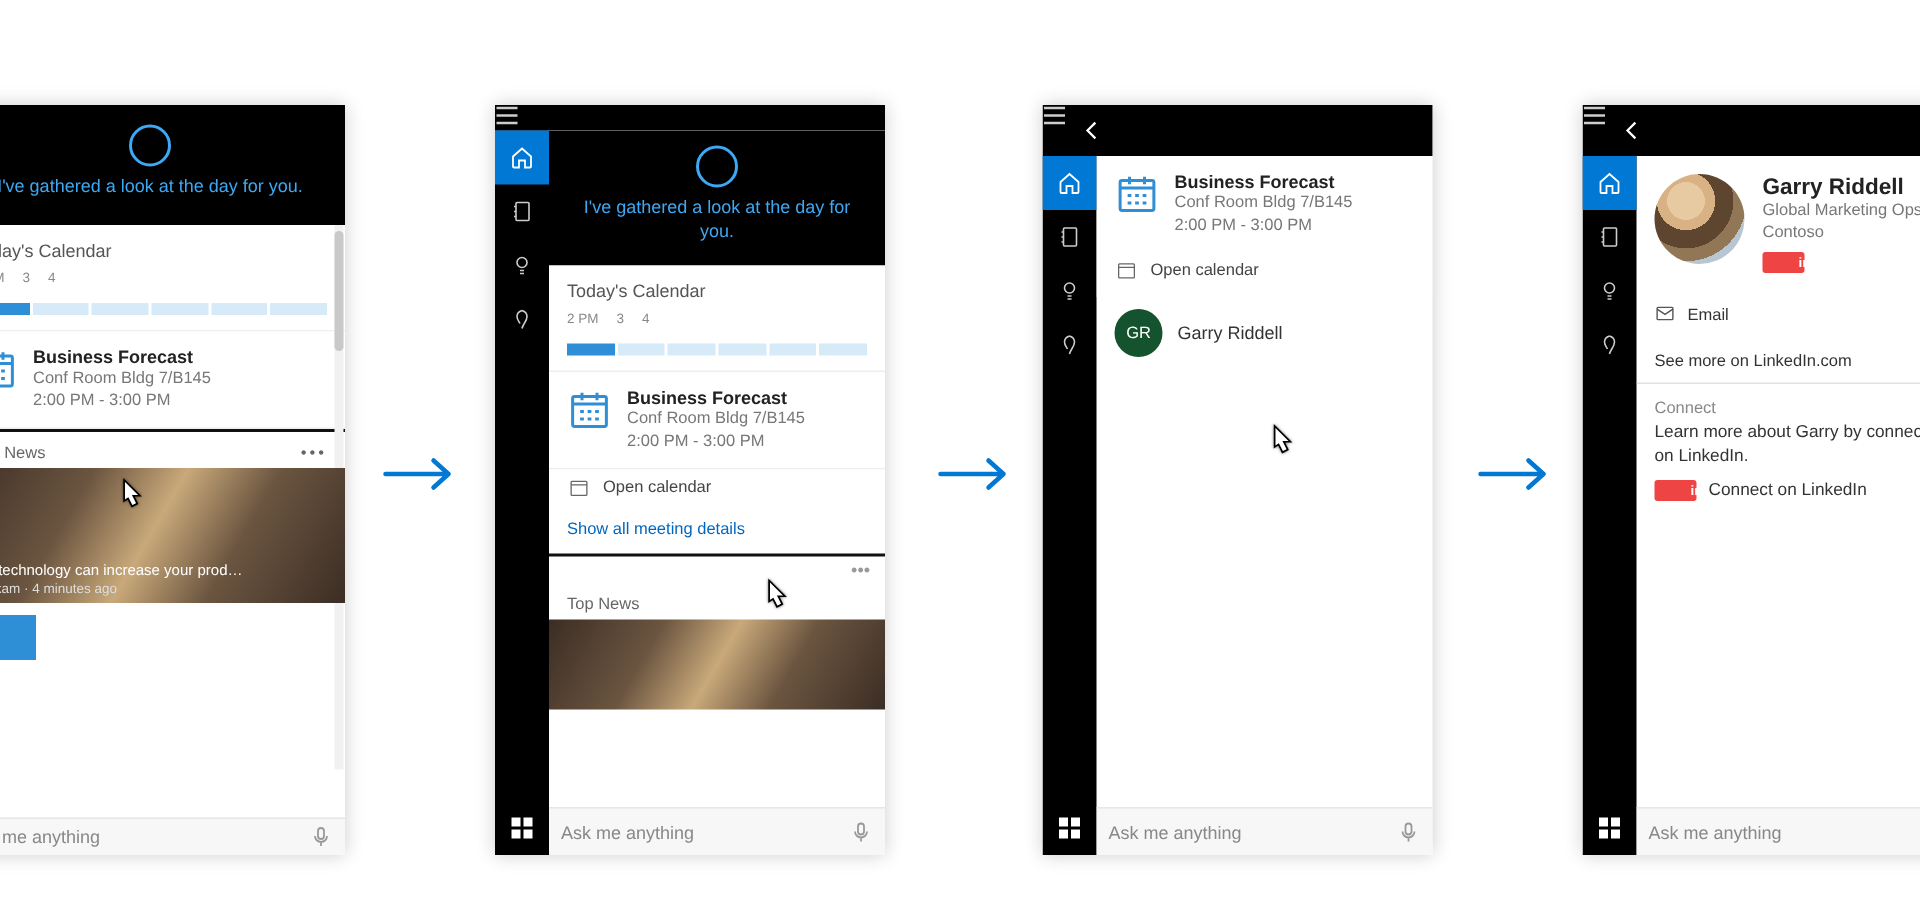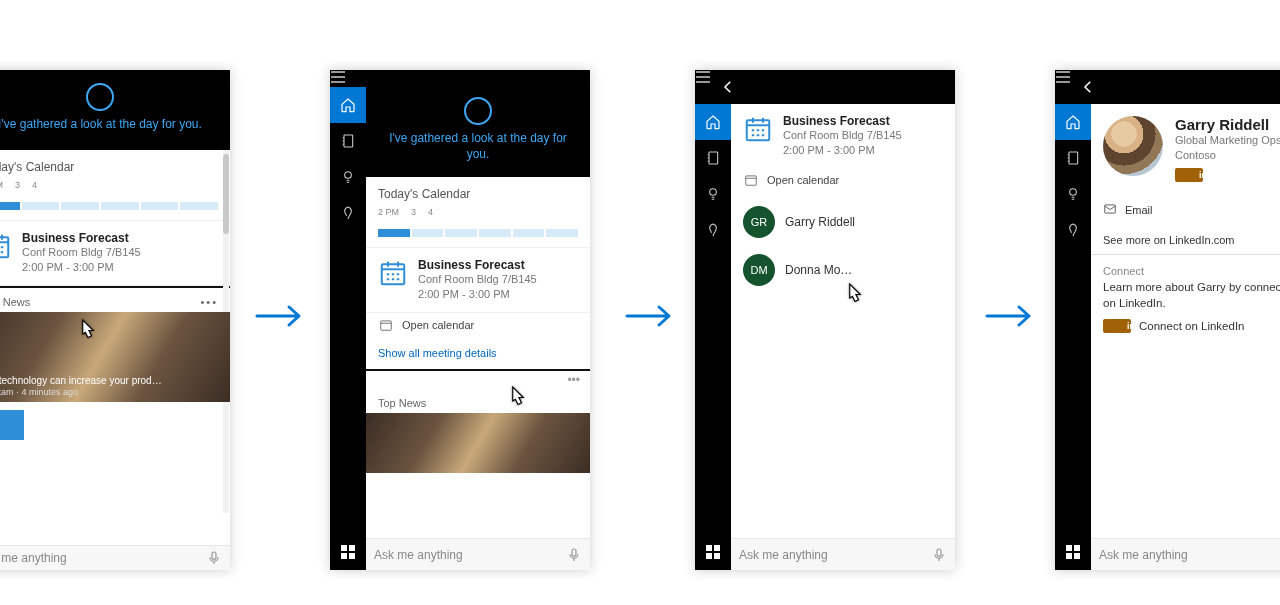--- a/index.html
+++ b/index.html
@@ -89,21 +89,21 @@
 
   
   .profile-head { display:flex; gap:12px; padding:12px; align-items:flex-start; }
   .profile-photo {
     width:60px; height:60px; border-radius:50%;
     background: radial-gradient(circle at 35% 30%, #e7c9a2 0 22%, #d8b184 22% 34%, #5e452f 34% 55%, #927757 55% 70%, #b7c6d0 70% 100%);
     flex:0 0 60px;
   }
   .profile-name { font-size:15px; font-weight:600; color:#222; }
   .profile-sub { font-size:11px; color:#777; line-height:1.35; }
-  .li-badge { display:inline-flex; width:14px; height:14px; background:#a16207; color:#fff; font-size:9px; font-weight:700; align-items:center; justify-content:center; border-radius:2px;padding-left:28px; }
+  .li-badge { display:inline-flex; width:14px; height:14px; background:#ef4444; color:#fff; font-size:9px; font-weight:700; align-items:center; justify-content:center; border-radius:2px;padding-left:28px; }
   .profile-link { padding:8px 12px; font-size:11px; display:flex; align-items:center; gap:8px; color:#333; }
   .profile-connect-title { padding:10px 12px 2px 12px; color:#888; font-size:11px; }
   .profile-connect-text { padding:0 12px 6px 12px; color:#333; font-size:11.5px; line-height:1.4; }
   .profile-connect-link { padding:2px 12px 12px 12px; font-size:11.5px; color:#333; display:flex; align-items:center; gap:8px; }
 
   
   .askbar {
     height:32px; background:#f7f7f7; border-top:1px solid #e6e6e6;
     display:flex; align-items:center; padding:0 8px; color:#888; font-size:12px;
   }
@@ -432,24 +432,20 @@
                 <path d="M3 9h18"></path>
               </svg>
           </span>
           <span>Open calendar</span>
         </div>
 
         <div class="attendee">
           <div class="avatar">GR</div>
           <div class="name">Garry Riddell</div>
         </div>
-        <div class="attendee">
-          <div class="avatar">DM</div>
-          <div class="name">Donna Mo…</div>
-        </div>
 
         <div class="askbar" style="margin-top:auto;">
           <span>Ask me anything</span>
           <span class="mic">
             <svg viewBox="0 0 24 24" width="16" height="16" fill="none" stroke="currentColor" stroke-width="1.8">
                 <rect x="9" y="3" width="6" height="11" rx="3"></rect>
                 <path d="M6 11a6 6 0 0 0 12 0M12 17v4"></path>
               </svg>
           </span>
         </div>

